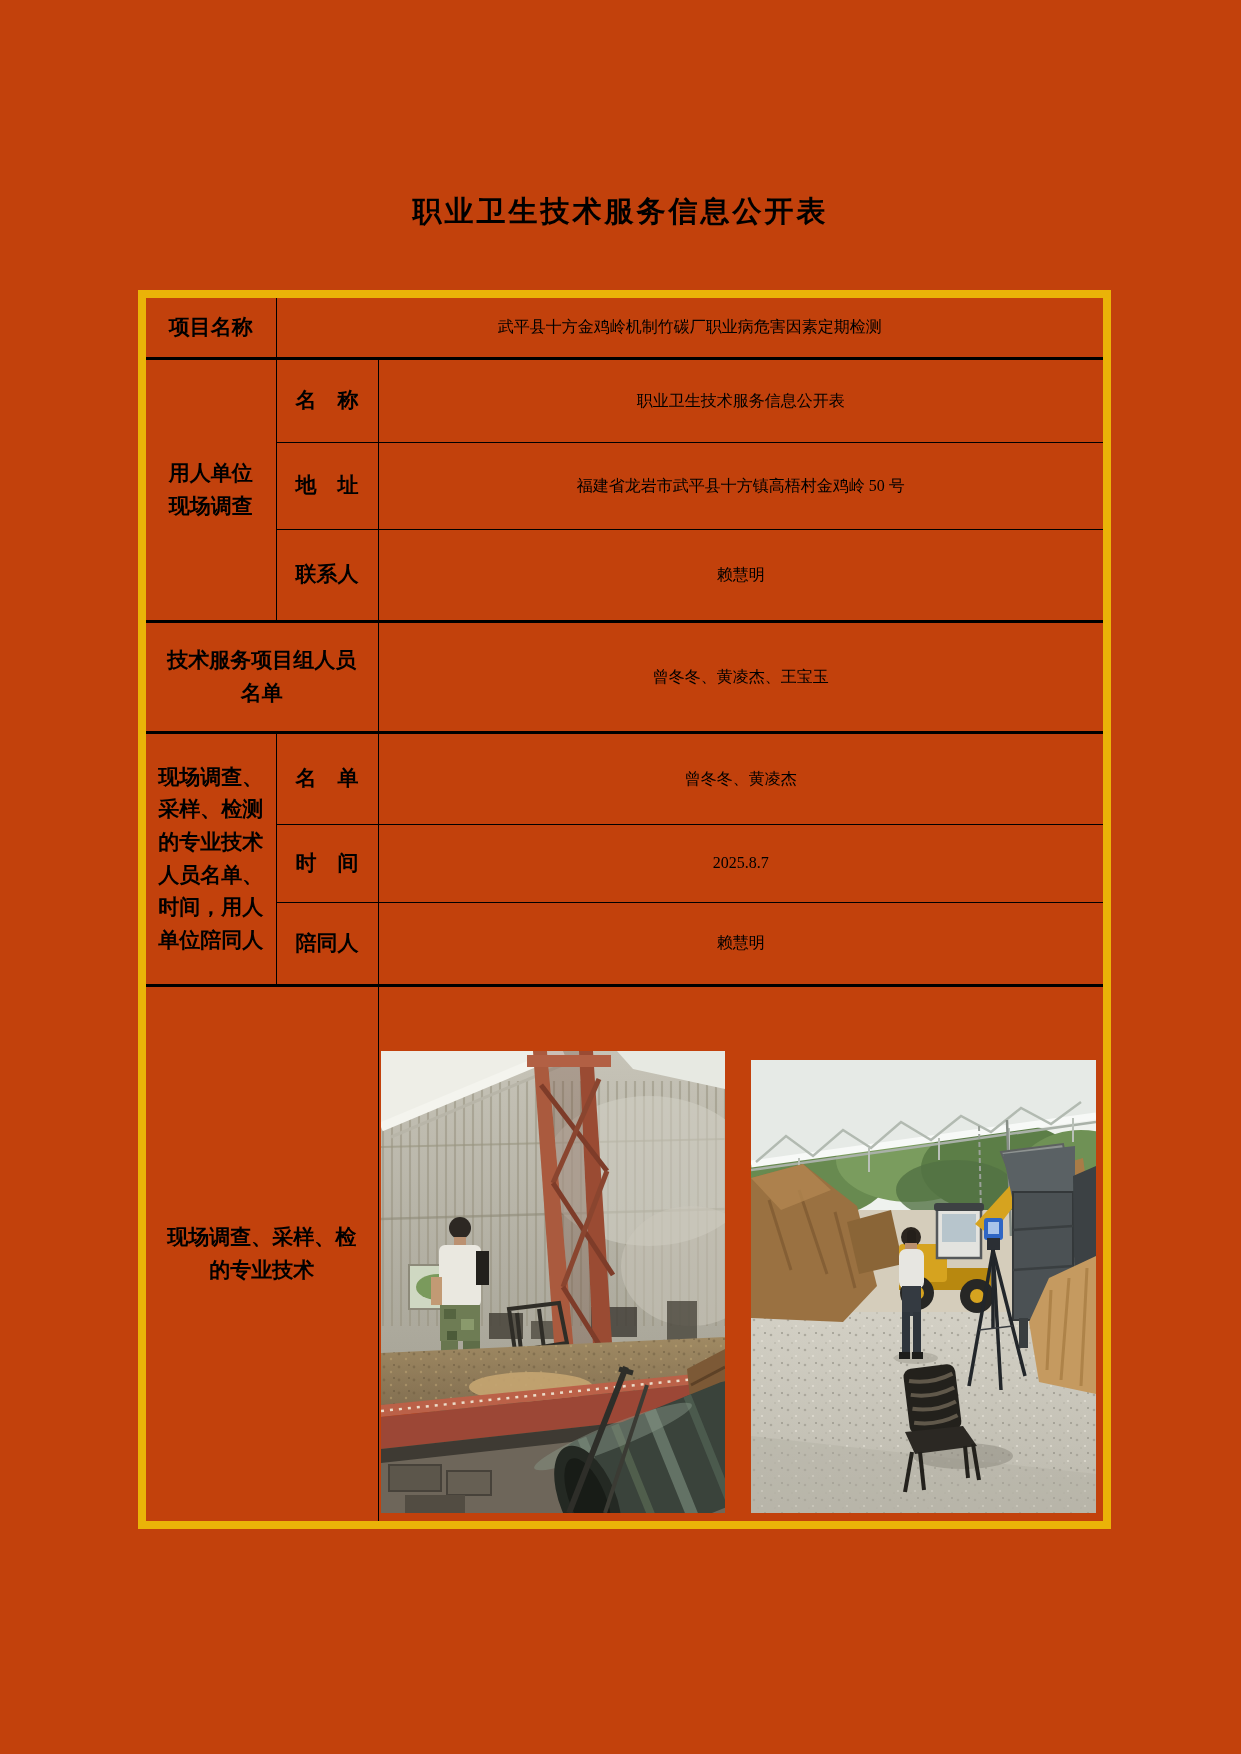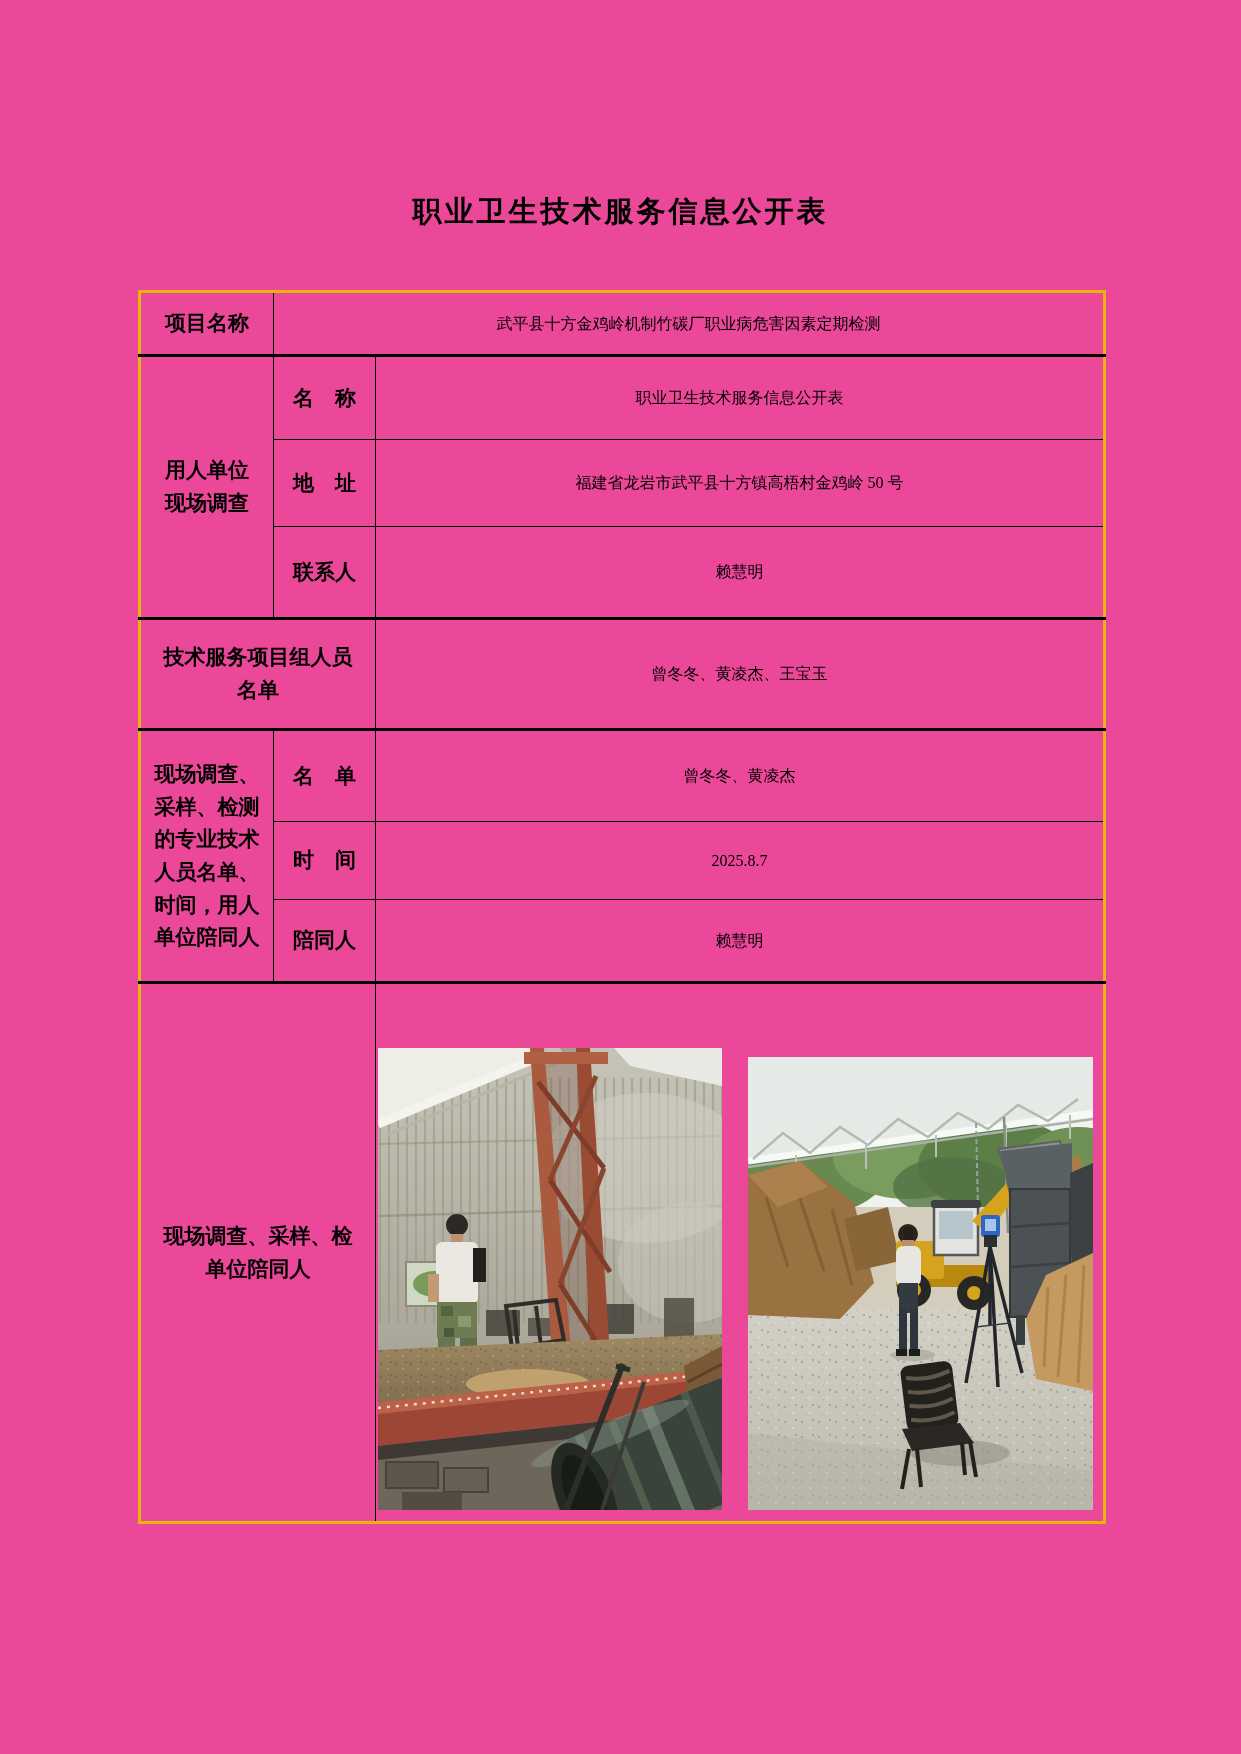--- a/index.html
+++ b/index.html
@@ -1,27 +1,27 @@
 <!DOCTYPE html>
 <html><head>
 <meta charset="utf-8">
 <style>
   * { margin:0; padding:0; box-sizing:border-box; }
   html,body { background:#ffffff; }
   .page {
-    position:relative; width:1241px; height:1754px; background:#ec4899;
+    position:relative; width:1241px; height:1754px; background:#c2410c;
     font-family:"Liberation Serif","DejaVu Serif",serif; color:#000; overflow:hidden;
   }
   .page-title {
     position:absolute; top:192px; left:0; width:100%;
     text-align:center; font-size:29px; font-weight:700; letter-spacing:3px;
   }
   table.info {
     position:absolute; left:138px; top:290px; width:965px;
-    border-collapse:collapse; table-layout:fixed; border:3px solid #eab308;
+    border-collapse:collapse; table-layout:fixed; border:8px solid #eab308;
   }
   table.info td {
     border:1px solid #000; text-align:center; vertical-align:middle;
     font-size:16px; line-height:1.5; padding:2px 8px;
   }
   table.info td.lab { font-weight:700; font-size:21px; white-space:pre-line; line-height:1.55; }
   table.info tr.sect td { border-top:3px solid #000; }
   td.photos { position:relative; padding:0; }
   .photo { position:absolute; }
   .photo svg { display:block; }
@@ -81,21 +81,21 @@
       <td class="lab">时　间</td>
       <td>2025.8.7</td>
     </tr>
     <tr style="height:83px">
       <td class="lab">陪同人</td>
       <td>赖慧明</td>
     </tr>
 
     <tr class="sect" style="height:540px">
       <td class="lab" colspan="2">现场调查、采样、检
-单位陪同人</td>
+的专业技术</td>
       <td class="photos">
 
         <div class="photo" style="left:2px; top:64px;" aria-label="厂房车间内检测现场：红色钢结构立柱、工人与滚筒设备">
           <svg width="344" height="462" viewBox="0 0 344 462">
             <defs>
               <linearGradient id="lwall" x1="0" y1="0" x2="0" y2="1">
                 <stop offset="0" stop-color="#c6c3b7"></stop>
                     <stop offset="1" stop-color="#a9a699"></stop>
               </linearGradient>
               <linearGradient id="lgnd" x1="0" y1="0" x2="0" y2="1">

